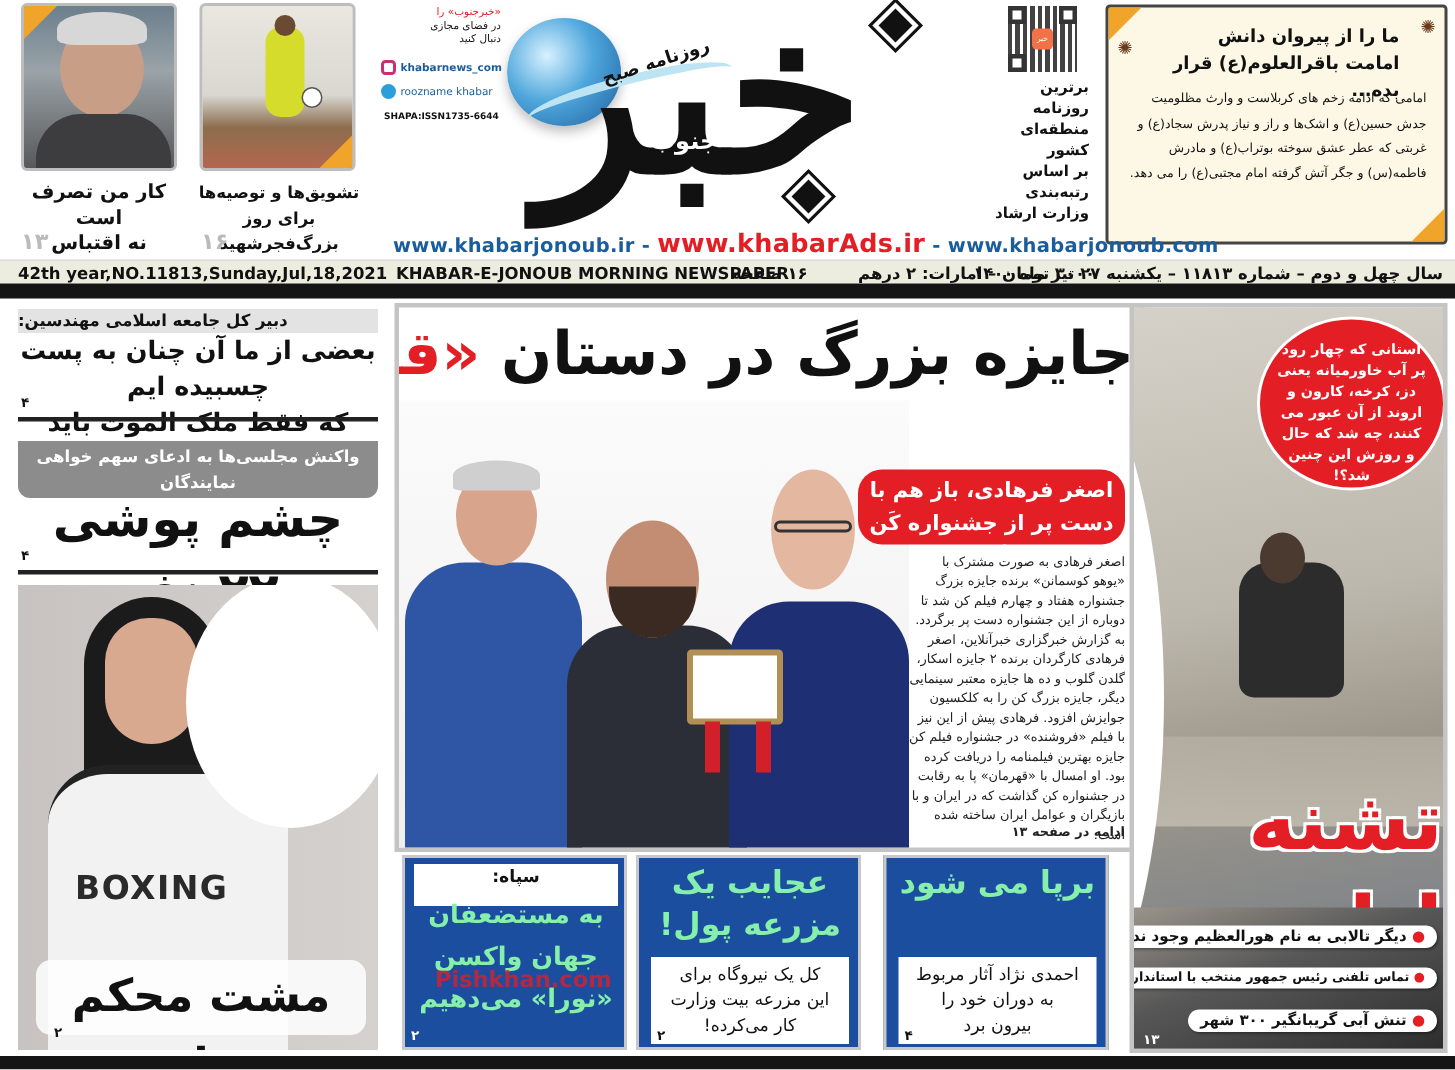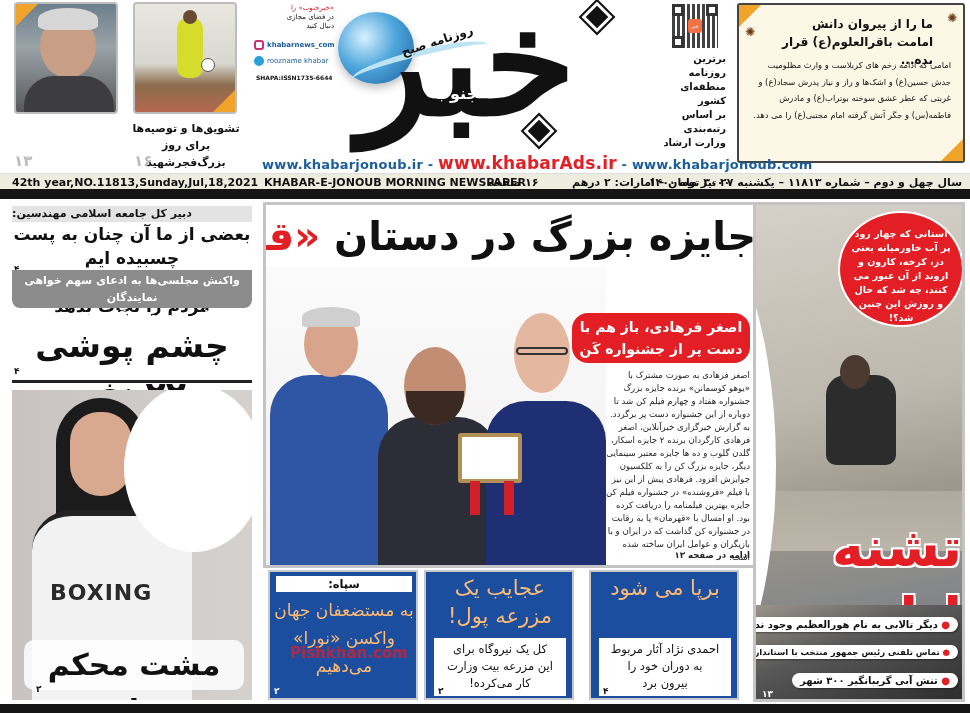--- a/index.html
+++ b/index.html
@@ -44,34 +44,38 @@
 
   
   .right-box { border: 3px solid #c4c4c4; overflow: hidden; background: #dcd9d0; }
   .red-circle { background: #e31e24; color: #fff; border-radius: 50%; font-size: 9.5px; font-weight: bold; text-align: center; direction: rtl; line-height: 14px; border: 2px solid #fff; }
   .big-red { font-size: 54px; font-weight: bold; color: #e31e24; direction: rtl; text-shadow: 2px 2px 0 #fff, -2px -2px 0 #fff, 2px -2px 0 #fff, -2px 2px 0 #fff; letter-spacing: -2px; }
   .bullet-pill { background: #fff; border-radius: 8px; font-size: 10px; font-weight: bold; direction: rtl; padding: 2px 8px; white-space: nowrap; box-shadow: 1px 1px 2px rgba(0,0,0,.4); }
   .bullet-pill .dot { color: #e31e24; }
 
   
   .blue-box { background: #1c4ea0; border: 2px solid #c8c8c8; }
-  .blue-title { color: #fdba74; font-size: 21px; font-weight: normal; text-align: center; direction: rtl; line-height: 28px; }
+  .blue-title { color: #86efac; font-size: 21px; font-weight: bold; text-align: center; direction: rtl; line-height: 28px; }
   .white-inner { background: #fff; font-size: 11.5px; text-align: center; direction: rtl; line-height: 17px; color: #111; }
   .blue-num { font-size: 9px; font-weight: bold; }
 </style>
 </head>
 <body>
 
 <div class="abs" style="left:0;top:0;width:970px;height:172px;">
 
   <div class="abs thumb-frame" style="left:14px;top:2px;width:104px;height:112px;background:linear-gradient(180deg,#6c7f8d 0%,#9aa3a8 40%,#58585a 100%);">
     <div class="corner-tri"></div>
     <div class="abs" style="left:24px;top:10px;width:56px;height:64px;border-radius:50%;background:#c99e86;"></div>
     <div class="abs" style="left:22px;top:4px;width:60px;height:22px;border-radius:50% 50% 20% 20%;background:#d7d7d7;"></div>
     <div class="abs" style="left:8px;top:72px;width:90px;height:40px;border-radius:30px 30px 0 0;background:#3d3d3f;"></div>
+  </div>
+  <div class="abs thumb-caption" style="left:10px;top:120px;width:112px;">
+    <div>کار من تصرف است</div>
+    <div>نه اقتباس</div>
   </div>
   <div class="abs page-ref" style="left:14px;top:152px;">۱۳</div>
 
   <div class="abs thumb-frame" style="left:133px;top:2px;width:104px;height:112px;background:linear-gradient(180deg,#e9e7e0 0%,#d8d7d0 55%,#8c6d4d 75%,#b4674e 100%);">
     <div class="corner-tri-br"></div>
     <div class="abs" style="left:42px;top:14px;width:26px;height:60px;border-radius:10px;background:#d6dc2b;"></div>
     <div class="abs" style="left:48px;top:6px;width:14px;height:14px;border-radius:50%;background:#6b4a32;"></div>
     <div class="abs" style="left:66px;top:54px;width:14px;height:14px;border-radius:50%;background:#fff;border:1px solid #555;"></div>
   </div>
   <div class="abs thumb-caption" style="left:130px;top:120px;width:112px;font-size:11px;">
@@ -149,21 +153,21 @@
 <div class="abs" style="left:10px;top:200px;width:244px;height:500px;">
 
   <div class="abs left-kicker" style="left:2px;top:6px;width:240px;height:16px;line-height:16px;">دبیر کل جامعه اسلامی مهندسین:</div>
   <div class="abs left-head" style="left:2px;top:22px;width:240px;">
     <div>بعضی از ما آن چنان به پست چسبیده ایم</div>
     <div>که فقط ملک الموت باید مردم را نجات بدهد</div>
   </div>
   <div class="abs tiny-num" style="left:4px;top:64px;">۴</div>
   <div class="abs hr-thick" style="left:2px;top:78px;width:240px;"></div>
 
-  <div class="abs grey-band" style="left:2px;top:70px;width:240px;height:38px;padding-top:2px;">
+  <div class="abs grey-band" style="left:2px;top:94px;width:240px;height:38px;padding-top:2px;">
     <div>واکنش مجلسی‌ها به ادعای سهم خواهی نمایندگان</div>
     <div>حامی رئیسی در کابینه سیزدهم</div>
   </div>
   <div class="abs big-head" style="left:2px;top:122px;width:240px;line-height:48px;">چشم پوشی ۲۲۰ نفره</div>
   <div class="abs tiny-num" style="left:4px;top:166px;">۴</div>
   <div class="abs hr-thick" style="left:2px;top:180px;width:240px;"></div>
 
   <div class="abs" style="left:2px;top:190px;width:240px;height:310px;background:linear-gradient(90deg,#c8c3c1 0%,#d4d1cf 100%);overflow:hidden;">
     <div class="abs" style="left:44px;top:8px;width:90px;height:150px;border-radius:45px 45px 20px 20px;background:#1b1b1b;"></div>
     <div class="abs" style="left:58px;top:22px;width:62px;height:84px;border-radius:30px 30px 32px 32px;background:#d8a88f;"></div>
@@ -231,21 +235,21 @@
   <div class="abs bullet-pill" style="right:4px;top:440px;font-size:8.5px;">
     <span class="dot">●</span> <span>تماس تلفنی رئیس جمهور منتخب با استاندار خوزستان</span>
   </div>
   <div class="abs bullet-pill" style="right:4px;top:468px;">
     <span class="dot">●</span> <span>تنش آبی گریبانگیر ۳۰۰ شهر</span>
   </div>
   <div class="abs tiny-num" style="left:6px;top:484px;color:#fff;">۱۳</div>
 </div>
 
 <div class="abs blue-box" style="left:268px;top:570px;width:150px;height:130px;overflow:hidden;">
-  <div class="abs white-inner" style="left:6px;top:4px;width:136px;height:16px;line-height:16px;font-weight:bold;">سپاه:</div>
+  <div class="abs white-inner" style="left:6px;top:4px;width:136px;height:28px;line-height:16px;font-weight:bold;">سپاه:</div>
   <div class="abs blue-title" style="left:4px;top:24px;width:140px;font-size:17px;line-height:28px;">به مستضعفان جهان واکسن «نورا» می‌دهیم</div>
   <div class="abs" style="left:20px;top:72px;font-size:15px;color:rgba(227,30,36,.75);font-weight:bold;">Pishkhan.com</div>
   <div class="abs blue-num" style="left:4px;top:114px;color:#fff;">۲</div>
 </div>
 
 <div class="abs blue-box" style="left:424px;top:570px;width:150px;height:130px;overflow:hidden;">
   <div class="abs blue-title" style="left:4px;top:2px;width:140px;">
     <div>عجایب یک</div>
     <div>مزرعه پول!</div>
   </div>

